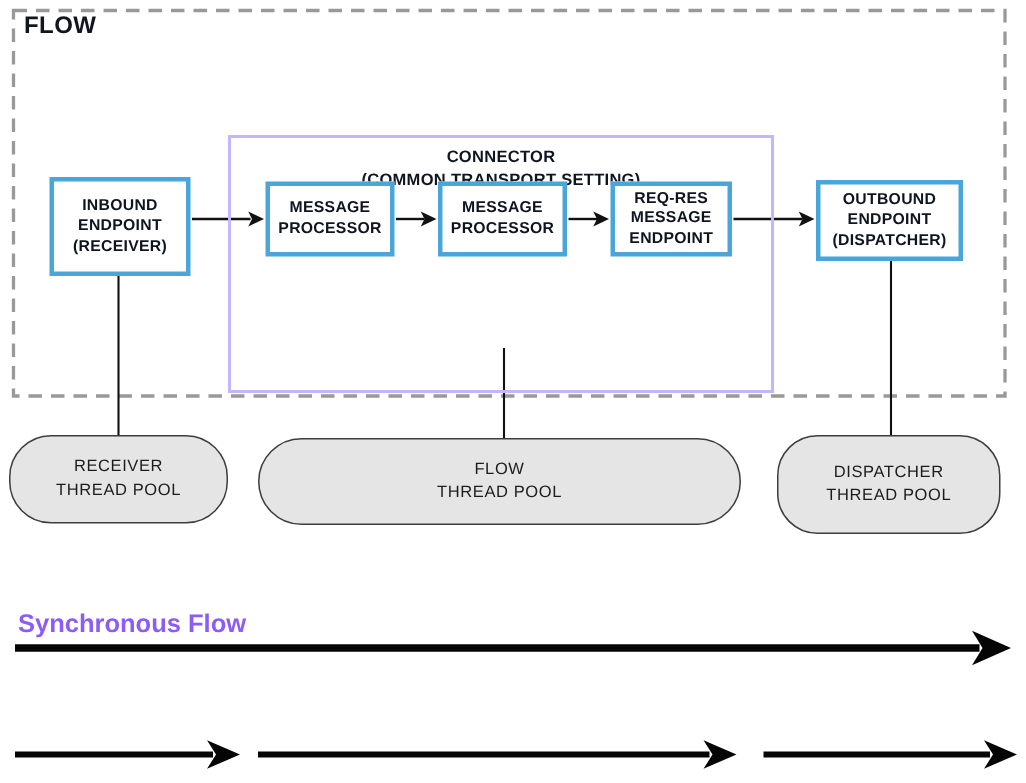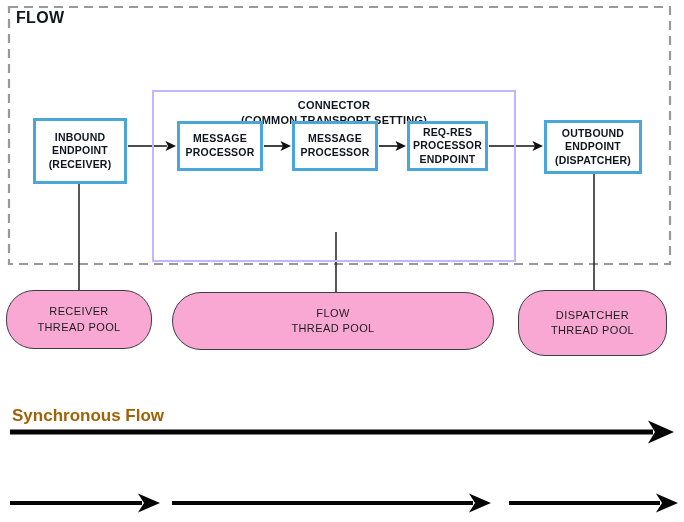--- a/index.html
+++ b/index.html
@@ -34,32 +34,32 @@
     letter-spacing:.2px;white-space:pre-line;color:#0e1520;z-index:3;
   }
   .node-inbound {left:33px; top:118px;width:94px;height:66px;}
   .node-mp1     {left:177px;top:121px;width:86px;height:50px;}
   .node-mp2     {left:292px;top:121px;width:86px;height:50px;}
   .node-reqres  {left:407px;top:121px;width:81px;height:50px;}
   .node-outbound{left:544px;top:120px;width:98px;height:54px;}
 
   
   .pool{
-    position:absolute;box-sizing:border-box;background:#f9a8d4;
+    position:absolute;box-sizing:border-box;background:#e5e5e5;
     border:1.5px solid #3d3d3d;display:flex;align-items:center;justify-content:center;
     text-align:center;font-size:11px;font-weight:400;line-height:1.4;
     letter-spacing:.4px;white-space:pre-line;color:#1c1c1c;z-index:3;
   }
   .pool-receiver  {left:6px;  top:290px;width:146px;height:59px;border-radius:28px;}
   .pool-flow      {left:172px;top:292px;width:322px;height:58px;border-radius:29px;}
   .pool-dispatcher{left:518px;top:290px;width:149px;height:66px;border-radius:27px;}
 
   
   .legend-sync{
-    position:absolute;left:12px;top:406px;font-size:17px;font-weight:600;color:#a16207;
+    position:absolute;left:12px;top:406px;font-size:17px;font-weight:600;color:#8b5cf6;
   }
   .legend-async{
     position:absolute;left:8px;top:462px;font-size:17px;font-weight:600;color:#050505;
   }
 
   svg{display:block;}
 </style>
 </head>
 <body>
 
@@ -123,21 +123,21 @@
   </div>
 
   <div class="node node-inbound">INBOUND
 ENDPOINT
 (RECEIVER)</div>
   <div class="node node-mp1">MESSAGE
 PROCESSOR</div>
   <div class="node node-mp2">MESSAGE
 PROCESSOR</div>
   <div class="node node-reqres">REQ-RES
-PROCESSOR
+MESSAGE
 ENDPOINT</div>
   <div class="node node-outbound">OUTBOUND
 ENDPOINT
 (DISPATCHER)</div>
 
   <div class="pool pool-receiver">RECEIVER
 THREAD POOL</div>
   <div class="pool pool-flow">FLOW
 THREAD POOL</div>
   <div class="pool pool-dispatcher">DISPATCHER

